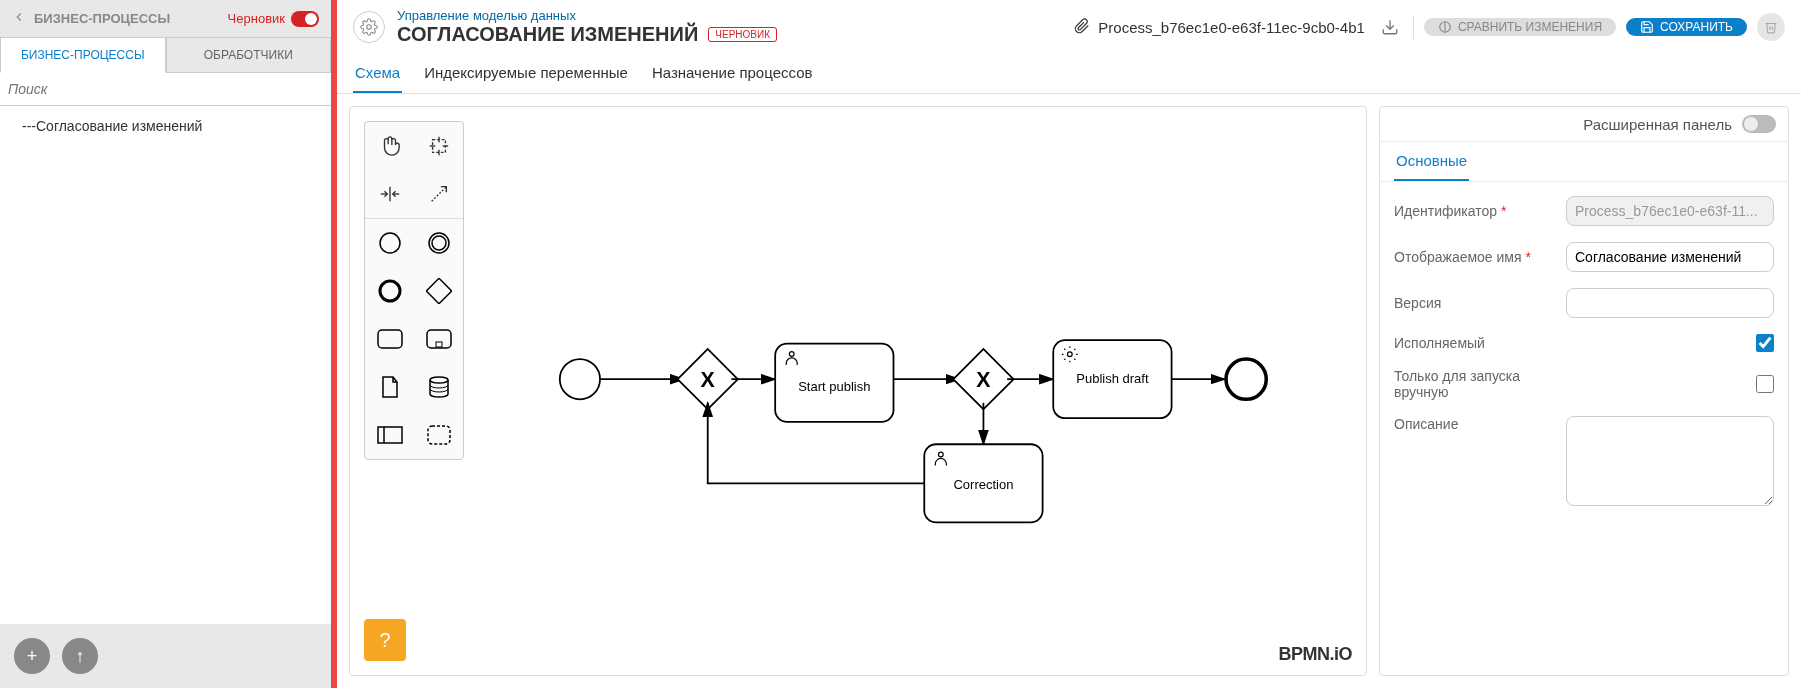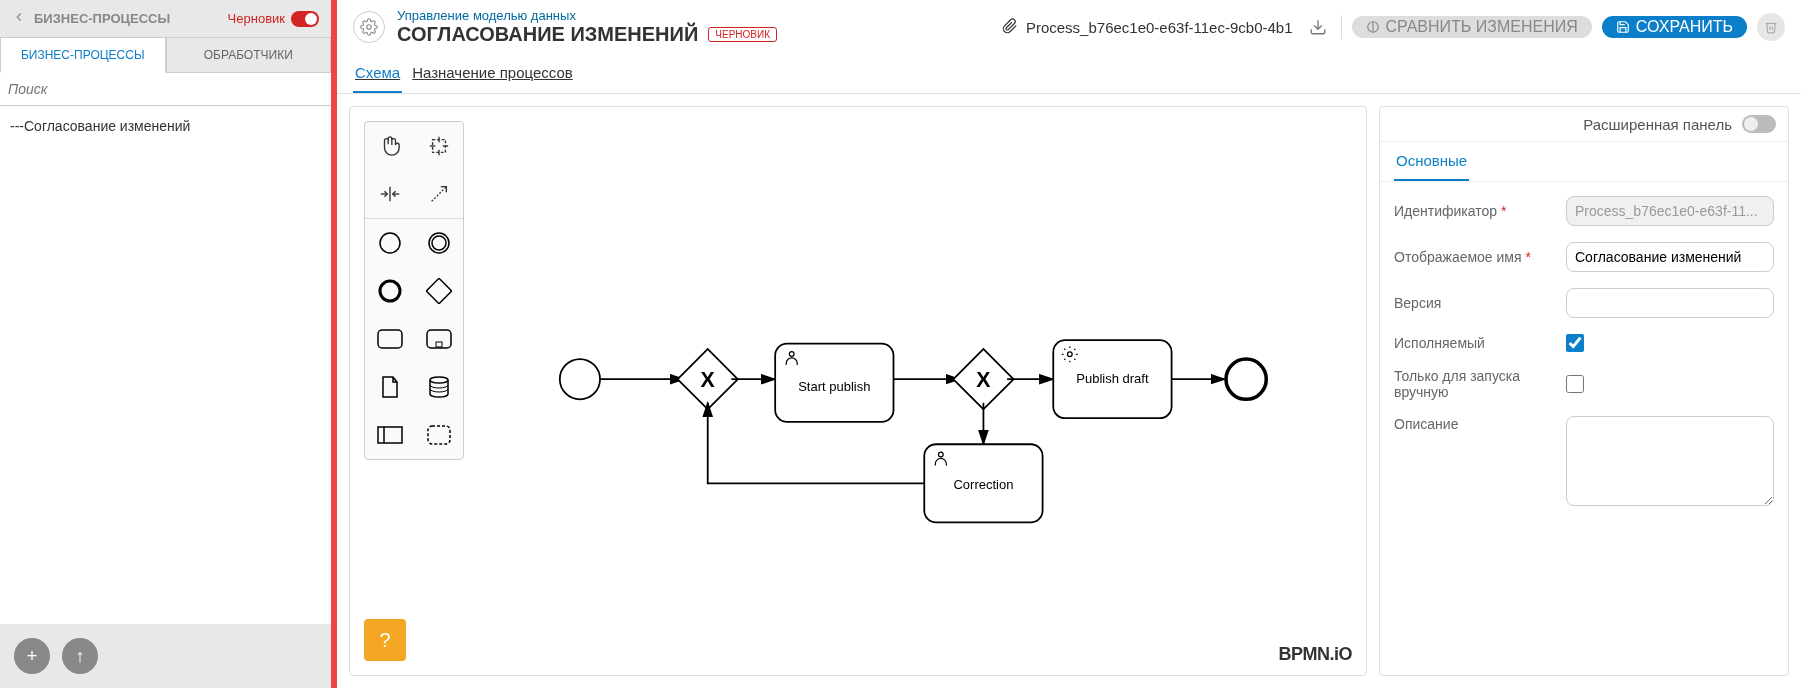--- a/index.html
+++ b/index.html
@@ -12,46 +12,46 @@
 .sidebar-title-wrap { display: flex; align-items: center; gap: 8px; color: #888; font-weight: bold; font-size: 13px; }
 .draft-toggle { display: flex; align-items: center; gap: 6px; }
 .draft-label { color: #d32323; font-size: 13px; }
 .toggle-switch { width: 28px; height: 16px; background: #d32323; border-radius: 8px; position: relative; }
 .toggle-switch::after { content: ''; position: absolute; right: 2px; top: 2px; width: 12px; height: 12px; background: #fff; border-radius: 50%; }
 .sidebar-tabs { display: flex; }
 .sidebar-tab { flex: 1; text-align: center; padding: 10px 4px; font-size: 12px; color: #666; cursor: pointer; border: 1px solid #ccc; background: #e8e8e8; }
 .sidebar-tab.active { background: #fff; color: #0b7fc9; border-bottom-color: #fff; }
 .search-wrap { padding: 0; }
 .search-input { width: 100%; padding: 8px 8px; border: none; border-bottom: 1px solid #ccc; background: #fff; font-style: italic; color: #999; outline: none; font-size: 14px; }
-.tree { flex: 1; background: #fff; padding: 6px 0; }
+.tree { flex: 1; background: #fff; padding: 6px 12px; }
 .tree-item { padding: 6px 10px; font-size: 14px; color: #333; cursor: pointer; }
 .sidebar-footer { display: flex; gap: 12px; padding: 14px; }
 .round-btn { width: 36px; height: 36px; border-radius: 50%; background: #888; color: #fff; display: flex; align-items: center; justify-content: center; font-size: 18px; cursor: pointer; }
 
 
 .main { flex: 1; display: flex; flex-direction: column; }
 .main-header { display: flex; align-items: center; padding: 8px 16px; gap: 12px; }
 .gear-circle { width: 32px; height: 32px; border: 1px solid #ccc; border-radius: 50%; display: flex; align-items: center; justify-content: center; color: #888; }
 .title-block { display: flex; flex-direction: column; }
 .breadcrumb { color: #0369a1; font-size: 13px; }
 .main-title-row { display: flex; align-items: center; gap: 10px; }
 .main-title { font-size: 20px; font-weight: 600; color: #333; }
 .draft-badge { border: 1px solid #d32323; color: #d32323; font-size: 10px; padding: 1px 6px; border-radius: 3px; }
 .header-spacer { flex: 1; }
 .process-id-wrap { display: flex; align-items: center; gap: 8px; color: #333; font-size: 15px; }
 .header-actions { display: flex; align-items: center; gap: 10px; }
 .icon-btn { width: 26px; height: 26px; display: flex; align-items: center; justify-content: center; color: #777; cursor: pointer; }
 .vdiv { width: 1px; height: 24px; background: #ddd; }
-.btn { padding: 2px 14px; border-radius: 16px; font-size: 16px; cursor: pointer; border: none; display: inline-flex; align-items: center; gap: 6px; }
+.btn { padding: 2px 14px; border-radius: 16px; font-size: 12px; cursor: pointer; border: none; display: inline-flex; align-items: center; gap: 6px; }
 .btn-grey { background: #ddd; color: #888; }
 .btn-blue { background: #0b7fc9; color: #fff; }
 .btn-trash { width: 28px; height: 28px; border-radius: 50%; background: #e6e6e6; display: flex; align-items: center; justify-content: center; color: #aaa; }
 
 
-.main-tabs { display: flex; gap: 8px; padding: 0 16px; border-bottom: 1px solid #e0e0e0; text-decoration: underline; }
+.main-tabs { display: flex; gap: 20px; padding: 0 16px; border-bottom: 1px solid #e0e0e0; }
 .main-tab { padding: 10px 2px; color: #333; font-size: 15px; cursor: pointer; border-bottom: 2px solid transparent; }
 .main-tab.active { color: #0b7fc9; border-bottom-color: #0b7fc9; }
 
 
 .content { flex: 1; display: flex; gap: 12px; padding: 12px; background: #fff; }
 .canvas-wrap { flex: 1; border: 1px solid #ddd; border-radius: 4px; position: relative; background: #fff; }
 .palette { position: absolute; left: 14px; top: 14px; width: 100px; border: 1px solid #ccc; border-radius: 4px; background: #fafafa; display: flex; flex-direction: column; }
 .palette-row { display: flex; }
 .palette-cell { width: 50px; height: 48px; display: flex; align-items: center; justify-content: center; color: #333; cursor: pointer; }
 .palette-sep { border-top: 1px solid #ddd; }
@@ -60,21 +60,21 @@
 
 
 .props { width: 410px; border: 1px solid #ddd; border-radius: 4px; display: flex; flex-direction: column; background: #fff; }
 .props-header { display: flex; align-items: center; justify-content: flex-end; gap: 10px; padding: 8px 12px; border-bottom: 1px solid #eee; }
 .props-toggle-label { color: #555; font-size: 15px; }
 .grey-toggle { width: 34px; height: 18px; background: #bbb; border-radius: 9px; position: relative; }
 .grey-toggle::after { content: ''; position: absolute; left: 2px; top: 2px; width: 14px; height: 14px; background: #eee; border-radius: 50%; }
 .props-tabs { display: flex; border-bottom: 1px solid #eee; padding: 0 14px; }
 .props-tab { padding: 10px 2px; color: #0b7fc9; font-size: 15px; border-bottom: 2px solid #0b7fc9; }
 .props-body { padding: 14px; display: flex; flex-direction: column; gap: 16px; }
-.field-row { display: flex; align-items: center; gap: 12px; }
+.field-row { display: flex; align-items: center; gap: 12px; justify-content: space-between; }
 .field-label { width: 160px; color: #666; font-size: 14px; }
 .req { color: #d32323; }
 .field-input { flex: 1; border: 1px solid #ccc; border-radius: 8px; padding: 6px 8px; font-size: 14px; background: #fff; outline: none; }
 .field-input.disabled { background: #f0f0f0; color: #999; }
 .chk { width: 18px; height: 18px; accent-color: #0b7fc9; }
 textarea.field-input { height: 90px; resize: both; }
 
 
 .diagram-svg { position: absolute; left: 0; top: 0; width: 100%; height: 100%; }
 .node-task { fill: #fff; stroke: #000; stroke-width: 1.5; }
@@ -170,20 +170,21 @@
               <polyline points="3 6 5 6 21 6"></polyline>
               <path d="M19 6l-1 14a2 2 0 0 1-2 2H8a2 2 0 0 1-2-2L5 6"></path>
               <path d="M10 11v6M14 11v6"></path>
             </svg>
         </div>
       </div>
     </div>
 
     <div class="main-tabs">
       <div class="main-tab active">Схема</div>
+      <div class="main-tab">Индексируемые переменные</div>
       <div class="main-tab">Назначение процессов</div>
     </div>
 
     <div class="content">
       <div class="canvas-wrap">
 
         <div class="palette">
           <div class="palette-row">
             <div class="palette-cell">
                 <svg width="22" height="22" viewBox="0 0 24 24" fill="none" stroke="currentColor" stroke-width="1.5">

